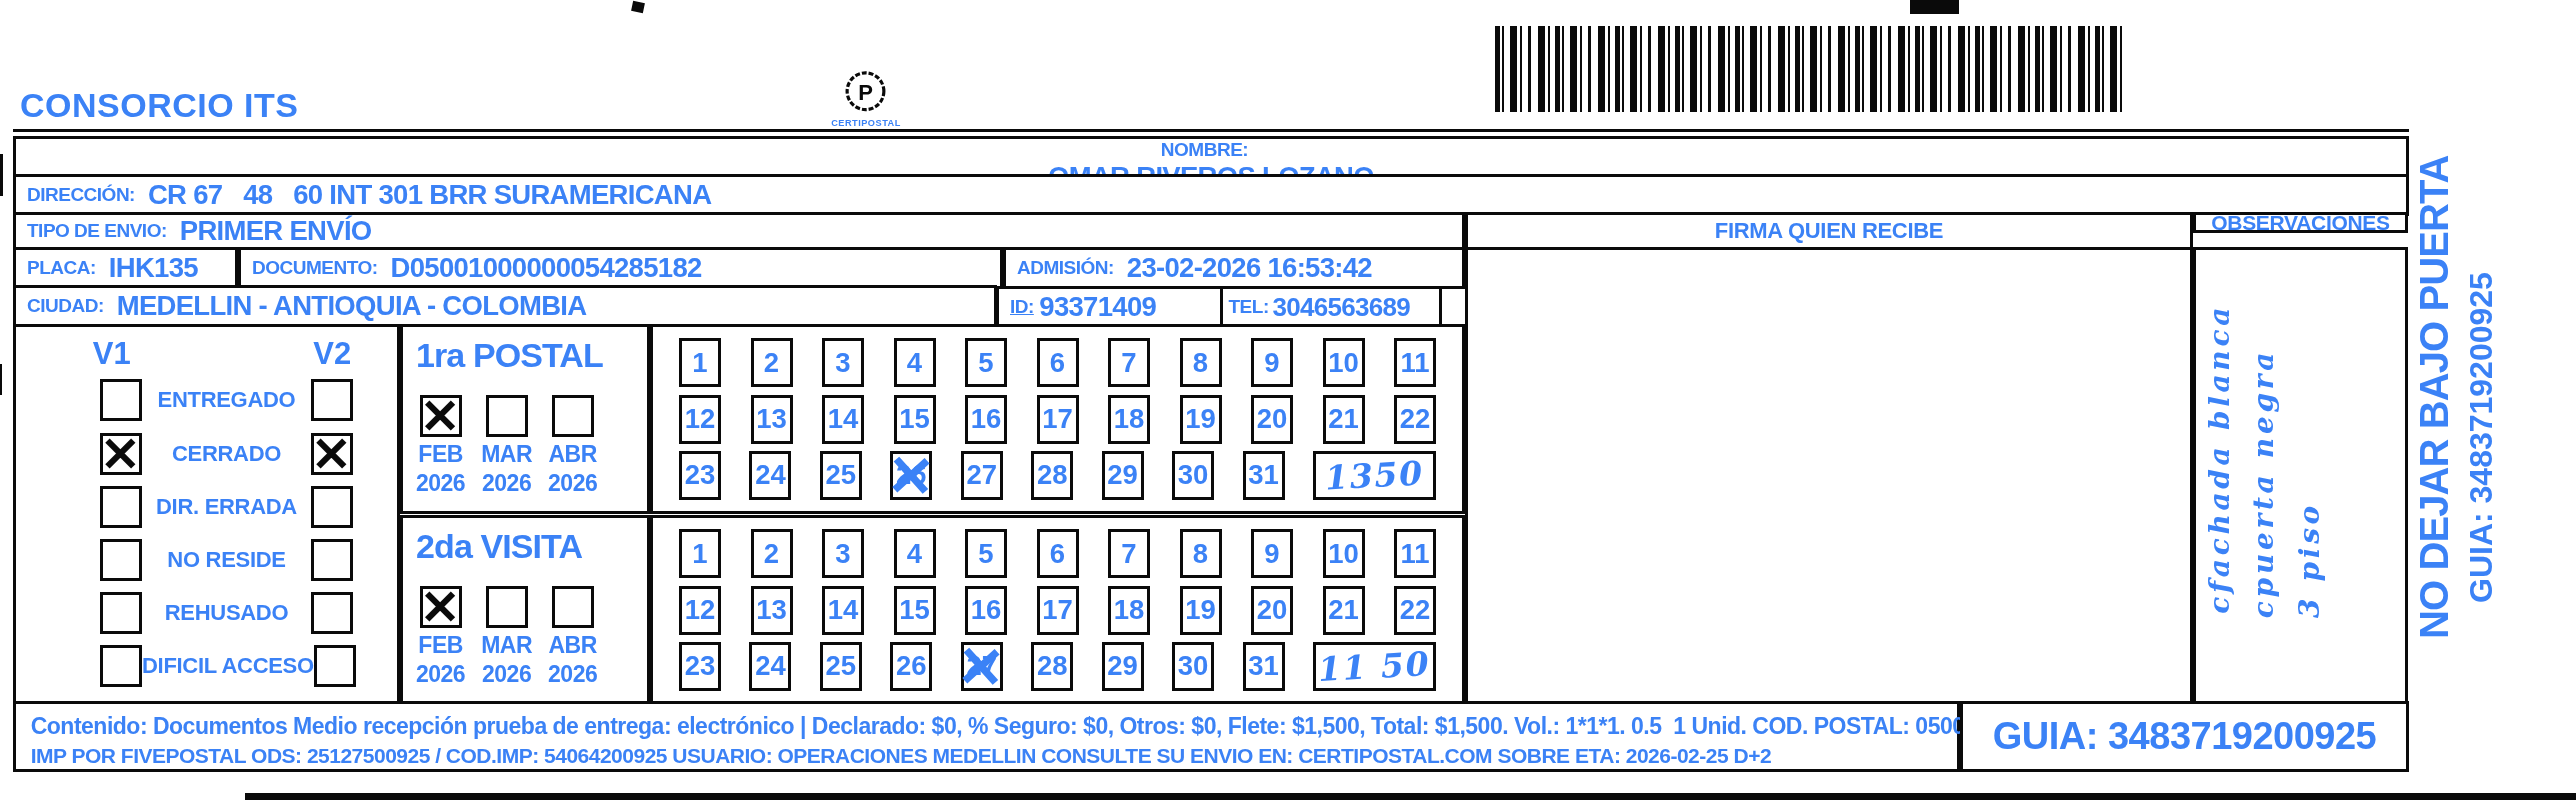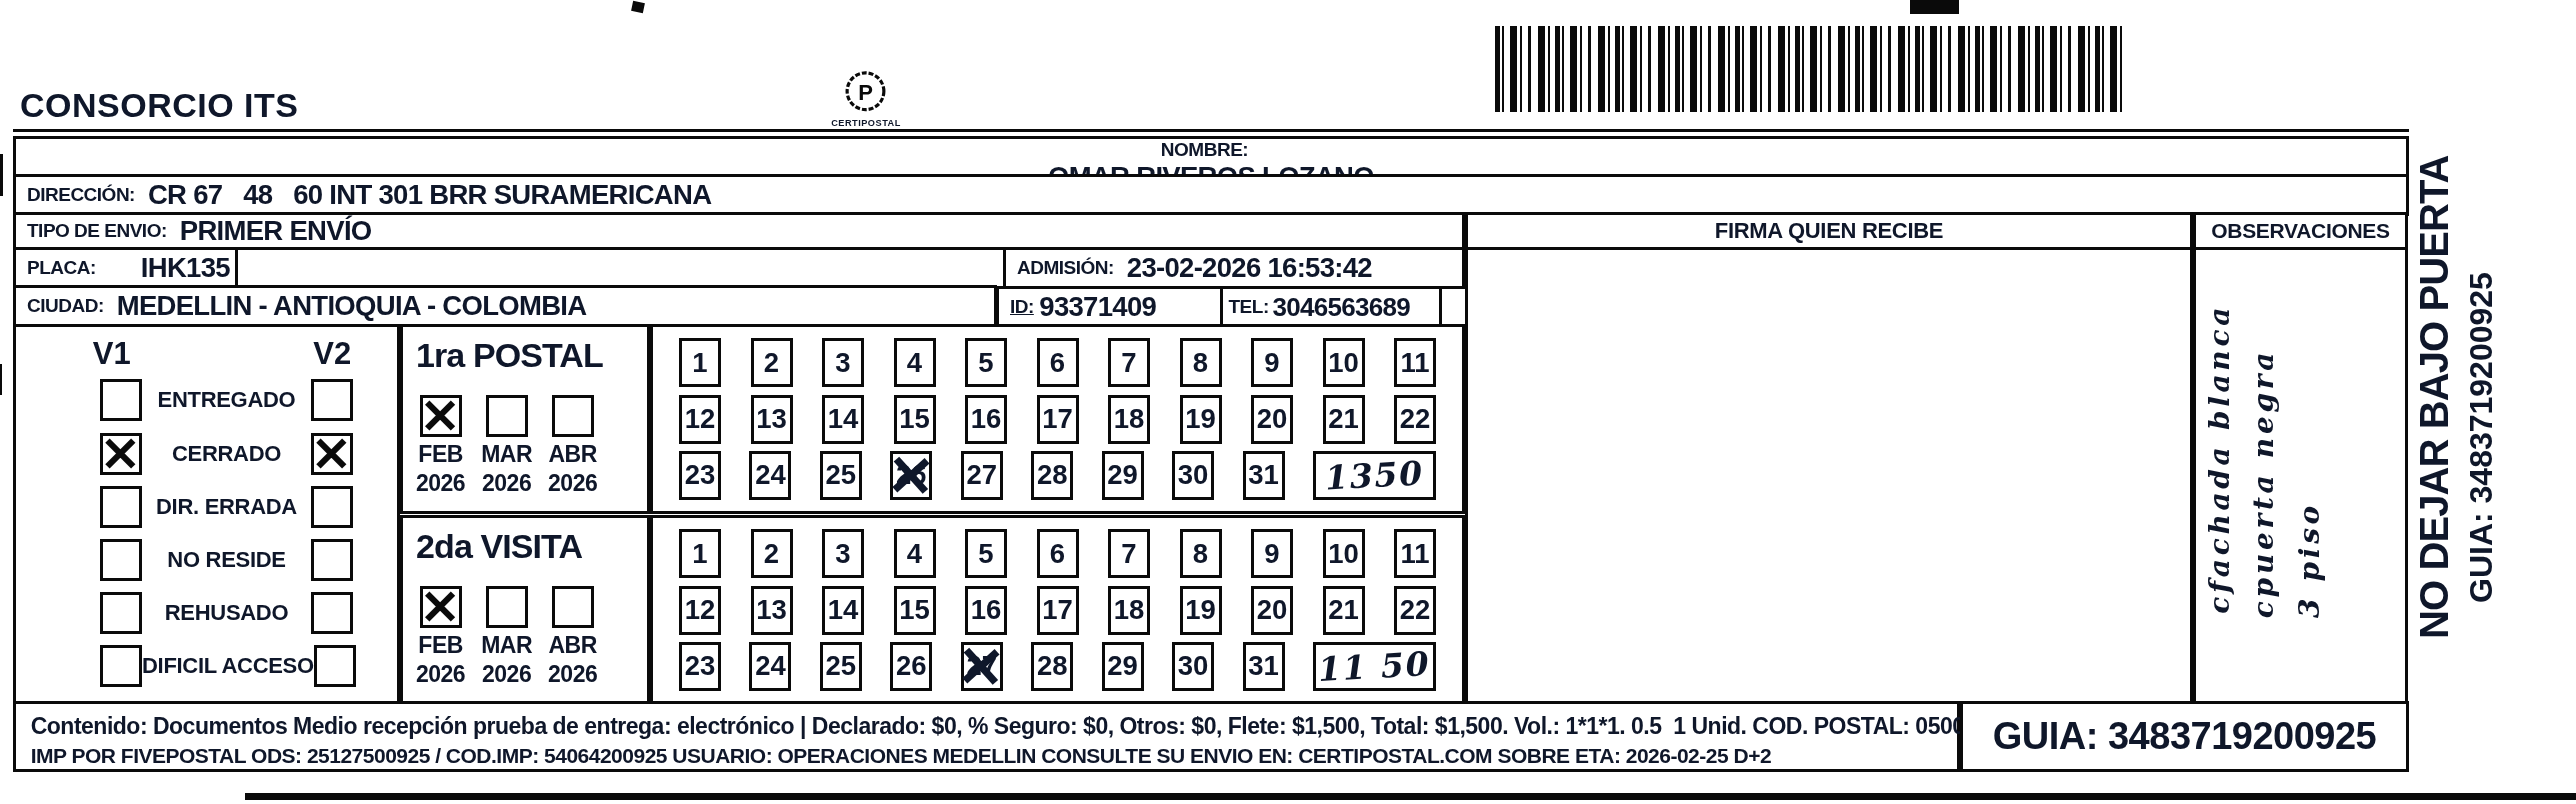--- a/index.html
+++ b/index.html
@@ -1,17 +1,17 @@
 <!DOCTYPE html>
 <html style="font-size:14.7px"><head>
 <meta charset="utf-8">
 <style>
   html,body{margin:0;padding:0;background:#e8e8e8;}
   #page{position:relative;width:2576px;height:804px;background:#fff;overflow:hidden;
-        font-family:"Liberation Sans",sans-serif;color:#0f172a;}
+        font-family:"Liberation Sans",sans-serif;color:#3b82f6;}
   .abs{position:absolute;}
   .cell{position:absolute;box-sizing:border-box;border:3.7px solid #0a0a0a;background:#fff;
         display:flex;align-items:center;padding:0 11px;white-space:pre;overflow:visible;}
   .label{font-size:19px;font-weight:700;margin-right:13px;letter-spacing:-0.5px;}
   .value{font-size:27.5px;font-weight:700;letter-spacing:-0.7px;}
   .hdrcell{justify-content:center;font-size:22px;font-weight:700;letter-spacing:-0.3px;}
   
   .company{font-size:34px;font-weight:700;letter-spacing:0.5px;}
   .hblock{font-size:22px;font-weight:700;line-height:28px;letter-spacing:-0.5px;white-space:pre;}
   .logocap{font-size:9.2px;font-weight:700;text-align:center;letter-spacing:0.5px;line-height:9.2px;}
@@ -102,25 +102,29 @@
   </div>
   <div class="cell" style="left:13px;top:174px;width:2396px;height:42px;">
     <span class="label">DIRECCIÓN:</span>
     <span class="value">CR 67   48   60 INT 301 BRR SURAMERICANA</span>
   </div>
   <div class="cell hdrcell" style="left:1465px;top:212px;width:728px;height:38px;">FIRMA QUIEN RECIBE</div>
   <div class="cell" style="left:13px;top:212px;width:1452px;height:38px;">
     <span class="label">TIPO DE ENVIO:</span>
     <span class="value">PRIMER ENVÍO</span>
   </div>
-  <div class="cell hdrcell" style="left:2193px;top:212px;width:215px;height:38px;font-size:21px;">OBSERVACIONES</div>
+  <div class="cell hdrcell" style="left:2193px;top:212px;width:215px;height:21px;font-size:21px;">OBSERVACIONES</div>
 
-  <div class="cell" style="left:13px;top:247px;width:225px;height:42px;gap:32px;">
+  <div class="cell" style="left:13px;top:247px;width:225px;height:42px;">
     <span class="label">PLACA:</span>
     <span class="value">IHK135</span>
+  </div>
+  <div class="cell" style="left:238px;top:247px;width:765px;height:42px;">
+    <span class="label">DOCUMENTO:</span>
+    <span class="value">D05001000000054285182</span>
   </div>
   <div class="cell" style="left:1003px;top:247px;width:462px;height:42px;">
     <span class="label">ADMISIÓN:</span>
     <span class="value">23-02-2026 16:53:42</span>
   </div>
 
   <div class="cell" style="left:13px;top:285px;width:984px;height:42px;">
     <span class="label">CIUDAD:</span>
     <span class="value">MEDELLIN - ANTIOQUIA - COLOMBIA</span>
   </div>

